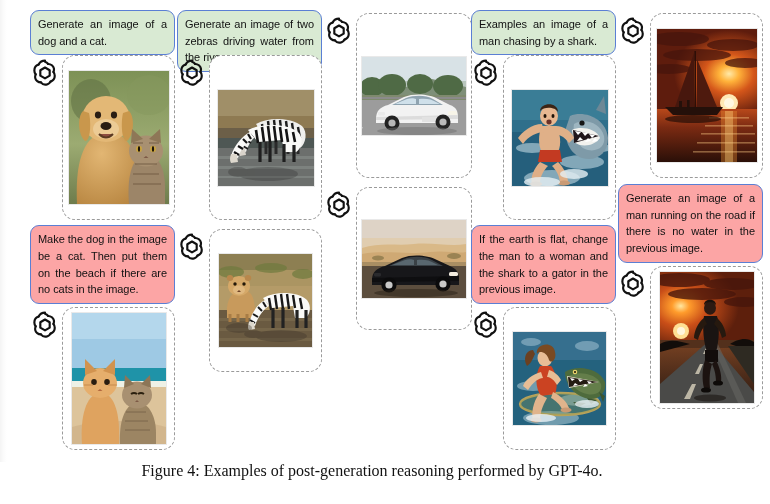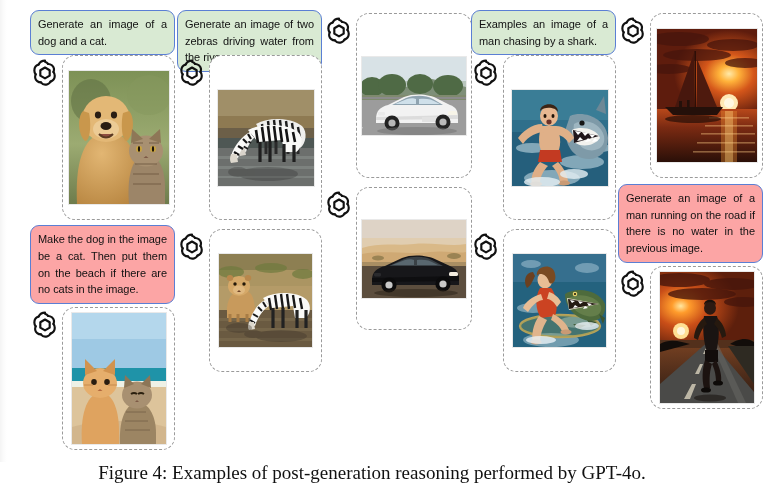--- a/index.html
+++ b/index.html
@@ -72,21 +72,21 @@
   .pic.portrait2{width:94px;height:131px;}
   .pic.land{width:104px;height:78px;}
 
   .spacer-sm{height:6px;}
 
   
   .caption{
     position:absolute;left:0;top:462px;width:744px;
     text-align:center;
     font-family:"Liberation Serif", serif;
-    font-size:19px;color:#111;
+    font-size:16px;color:#111;
   }
 </style>
 </head>
 <body>
 
 <div id="page">
 
   <div class="page-edge"></div>
 
   <div class="figure">
@@ -556,20 +556,23 @@
             <g fill="#e6f0f4" opacity="0.8">
                 <ellipse cx="30" cy="92" rx="18" ry="5"></ellipse>
                 <ellipse cx="62" cy="84" rx="14" ry="5"></ellipse>
               </g>
           </svg>
         </div>
       </div>
 
       <div class="spacer-sm"></div>
 
+      <div class="bubble-row">
+        <div class="bubble pink">If the earth is flat, change the man to a woman and the shark to a gator in the previous image.</div>
+      </div>
       <div class="answer">
         <span class="oai-logo">
           <svg viewBox="0 0 64 64" xmlns="http://www.w3.org/2000/svg">
             <g fill="none" stroke="#111" stroke-width="4.6" stroke-linecap="round" stroke-linejoin="round">
               <path d="M32 10c-6 0-11 3.3-13.6 8.2"></path>
                 <path d="M18.4 18.2C13.2 20 9.3 24.7 9.3 30.7c0 3.2 1 6.1 2.8 8.4"></path>
               <path d="M12.1 39.1c-2.1 5 -.9 11 3.3 14.5 2.3 1.9 5.1 2.8 7.9 2.8"></path>
               <path d="M23.3 56.4c3.2 4.1 9 5.8 14.1 3.8 2.8-1.1 5-3.1 6.3-5.5"></path>
               <path d="M43.7 54.7c5.3-1.8 9.1-6.5 9.1-12.5 0-3.2-1-6.1-2.8-8.4"></path>
               <path d="M50 34.3c2.1-5 .9-11-3.3-14.5-2.3-1.9-5.1-2.8-7.9-2.8"></path>

